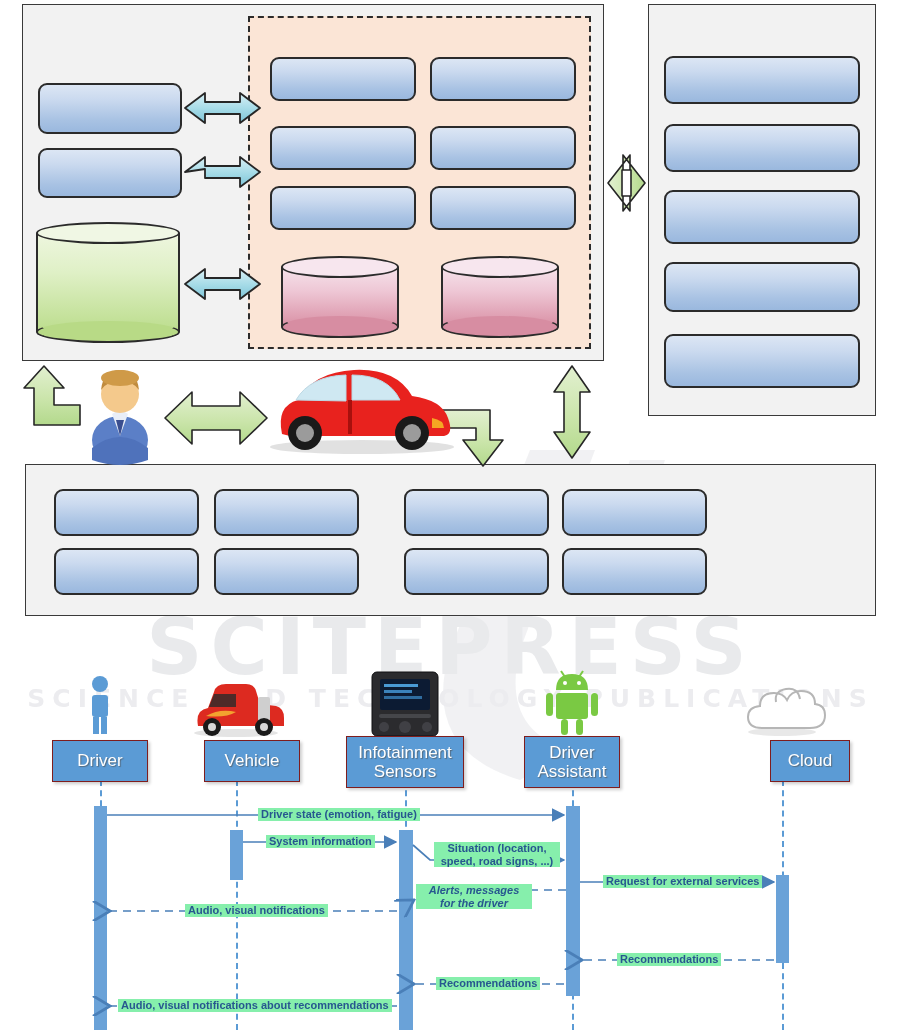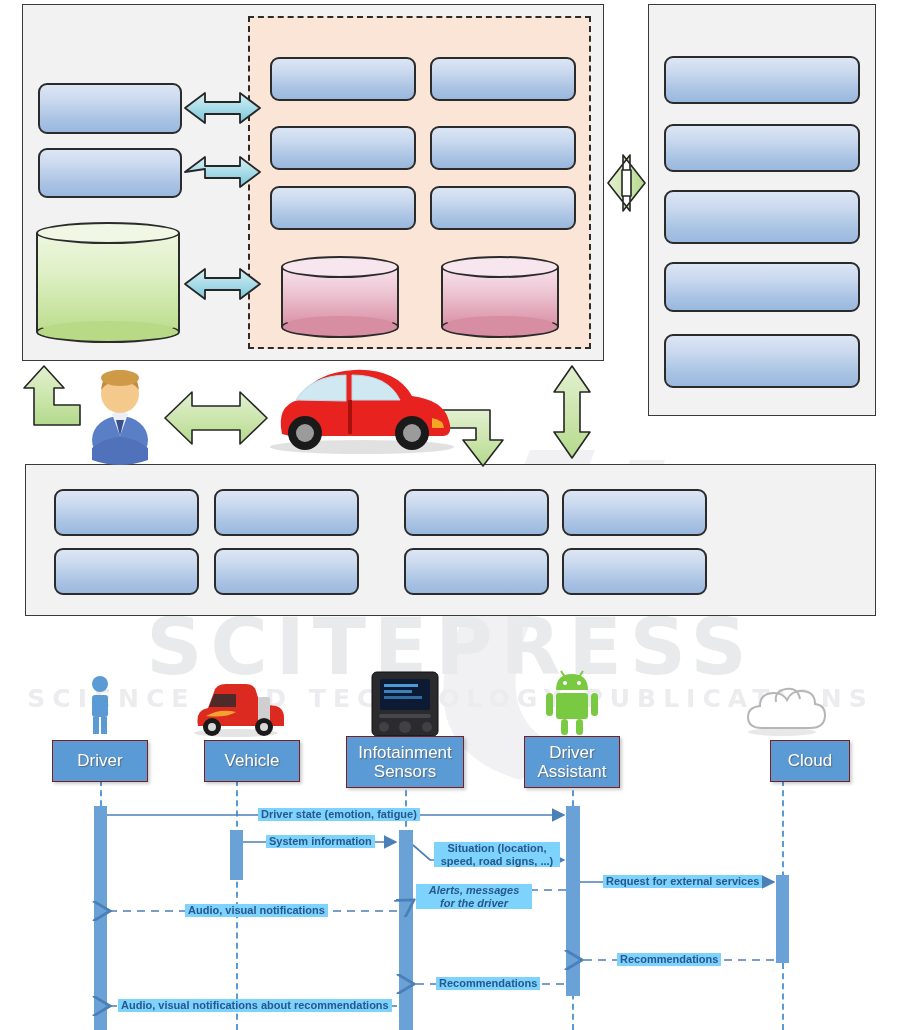--- a/index.html
+++ b/index.html
@@ -47,21 +47,21 @@
   .lifebox{position:absolute;background:#5b9bd5;border:1px solid #7f1d1d;
     box-sizing:border-box;color:#ffffff;display:flex;align-items:center;
     justify-content:center;text-align:center;line-height:1.12;
     font-size:17px;font-family:"Liberation Sans",sans-serif;
     text-shadow:1px 1px 1px rgba(80,80,80,.65);
     box-shadow:2px 2px 3px rgba(0,0,0,.20);}
   .activation{position:absolute;background:#6aa2d8;}
   .lifeline{position:absolute;width:0;border-left:2px dashed #5b9bd5;}
   .msglabel{position:absolute;color:#27578f;font-weight:bold;
     font-size:11px;font-family:"Liberation Sans",sans-serif;
-    text-align:center;line-height:1.15;white-space:nowrap;background:#7dd3fc;
+    text-align:center;line-height:1.15;white-space:nowrap;background:#86efac;
     padding:0 3px;}
   .msglabel.wrap{white-space:normal;}
 </style>
 </head>
 <body>
 
 <div id="watermark">
   <svg id="wm-swoosh" viewBox="0 0 420 420">
     <path d="M200 0 L120 200 Q90 300 190 330 L240 300 Q170 280 190 200 L265 0 Z" fill="#e6e7ea"></path>
     <path d="M300 10 L285 55 L320 55 L335 10 Z" fill="#e6e7ea"></path>

